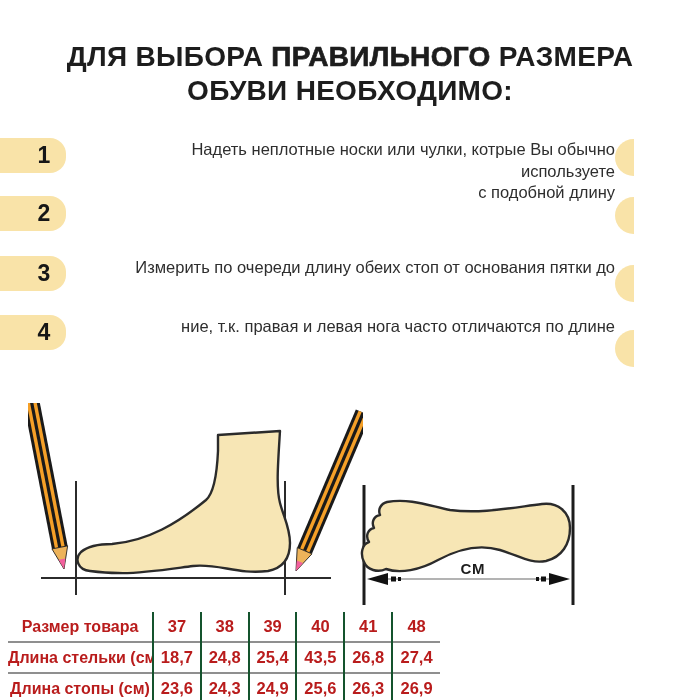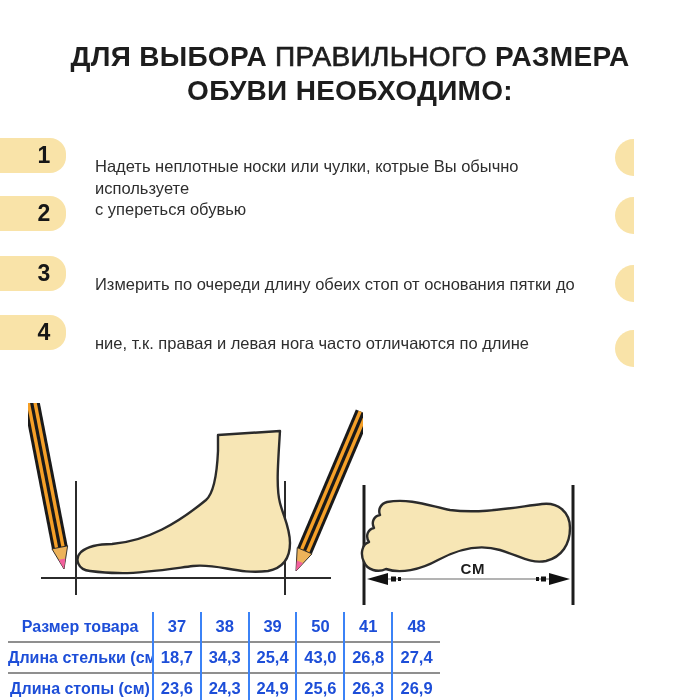--- a/index.html
+++ b/index.html
@@ -5,71 +5,71 @@
   html,body{margin:0;padding:0;}
   body{
     width:700px;height:700px;position:relative;background:#ffffff;
     font-family:"Liberation Sans", sans-serif;overflow:hidden;
   }
   
   .title{
     position:absolute;top:40px;left:0;width:700px;text-align:center;
     font-weight:bold;font-size:28px;line-height:34px;color:#1d1d1d;letter-spacing:.3px;
   }
-  .title .hl{font-weight:400;-webkit-text-stroke:.7px #1d1d1d;}
+  .title .hl{font-weight:700;-webkit-text-stroke:.7px #1d1d1d;}
   
   .step{position:absolute;left:0;width:700px;}
   .badge{
     position:absolute;left:0;top:0;width:66px;height:35px;
     background:#f9e3a8;border-radius:0 16px 16px 0;
     color:#161616;font-weight:900;font-size:23px;line-height:35px;
     text-align:center;padding-left:22px;box-sizing:border-box;
   }
   .step-text{
-    position:absolute;left:95px;top:18px;width:520px;
-    font-size:16.5px;line-height:21.5px;color:#2e2e2e;
+    position:absolute;left:95px;top:1px;width:520px;
+    font-size:16.5px;line-height:21.5px;color:#2e2e2e;text-align:right;
   }
   .halfcircle{
     position:absolute;left:615px;width:19px;height:37px;
     background:#f9e3a8;border-radius:19px 0 0 19px;
   }
   #step1{top:138px}#step2{top:196px}#step3{top:256px}#step4{top:315px}
   #step1 .halfcircle{top:1px}#step2 .halfcircle{top:1px}
   #step3 .halfcircle{top:9px}#step4 .halfcircle{top:15px}
   
   .illus{position:absolute;}
   #illus-side{left:28px;top:403px;}
   #illus-top{left:350px;top:418px;}
   
   .size-table{
     position:absolute;left:8px;top:612px;width:432px;
     border-collapse:collapse;table-layout:fixed;
   }
   .size-table td{
     text-align:center;vertical-align:middle;
-    font-weight:bold;font-size:16.5px;color:#1d4ed8;
+    font-weight:bold;font-size:16.5px;color:#b91c1c;
     padding:0;height:29px;overflow:hidden;white-space:nowrap;
   }
   .size-table td.rowhead{width:144px;font-size:16px;}
-  .size-table td+td{border-left:2px solid #3b82f6;}
+  .size-table td+td{border-left:2px solid #14532d;}
   .size-table tr+tr td{border-top:2px solid #8f8f8f;}
 </style>
 </head>
 <body>
 
 <div class="title">
   <div><span>ДЛЯ ВЫБОРА </span><span class="hl">ПРАВИЛЬНОГО</span><span> РАЗМЕРА</span></div>
   <div>ОБУВИ НЕОБХОДИМО:</div>
 </div>
 
 <div class="step" id="step1">
   <div class="badge">1</div>
   <div class="step-text">
     <div>Надеть неплотные носки или чулки, котрые Вы обычно используете</div>
-    <div>с упереться обувью</div>
+    <div>с подобной длину</div>
   </div>
   <div class="halfcircle"></div>
 </div>
 
 <div class="step" id="step2">
   <div class="badge">2</div>
   <div class="step-text">
   </div>
   <div class="halfcircle"></div>
 </div>
@@ -159,30 +159,30 @@
   </g>
 </svg>
 
 <table class="size-table">
   <tbody>
       <tr>
     <td class="rowhead">Размер товара</td>
     <td>37</td>
     <td>38</td>
     <td>39</td>
-    <td>50</td>
+    <td>40</td>
     <td>41</td>
     <td>48</td>
   </tr>
   <tr>
     <td class="rowhead">Длина стельки (см)</td>
     <td>18,7</td>
-    <td>34,3</td>
+    <td>24,8</td>
     <td>25,4</td>
-    <td>43,0</td>
+    <td>43,5</td>
     <td>26,8</td>
     <td>27,4</td>
   </tr>
   <tr>
     <td class="rowhead">Длина стопы (см)</td>
     <td>23,6</td>
     <td>24,3</td>
     <td>24,9</td>
     <td>25,6</td>
     <td>26,3</td>

